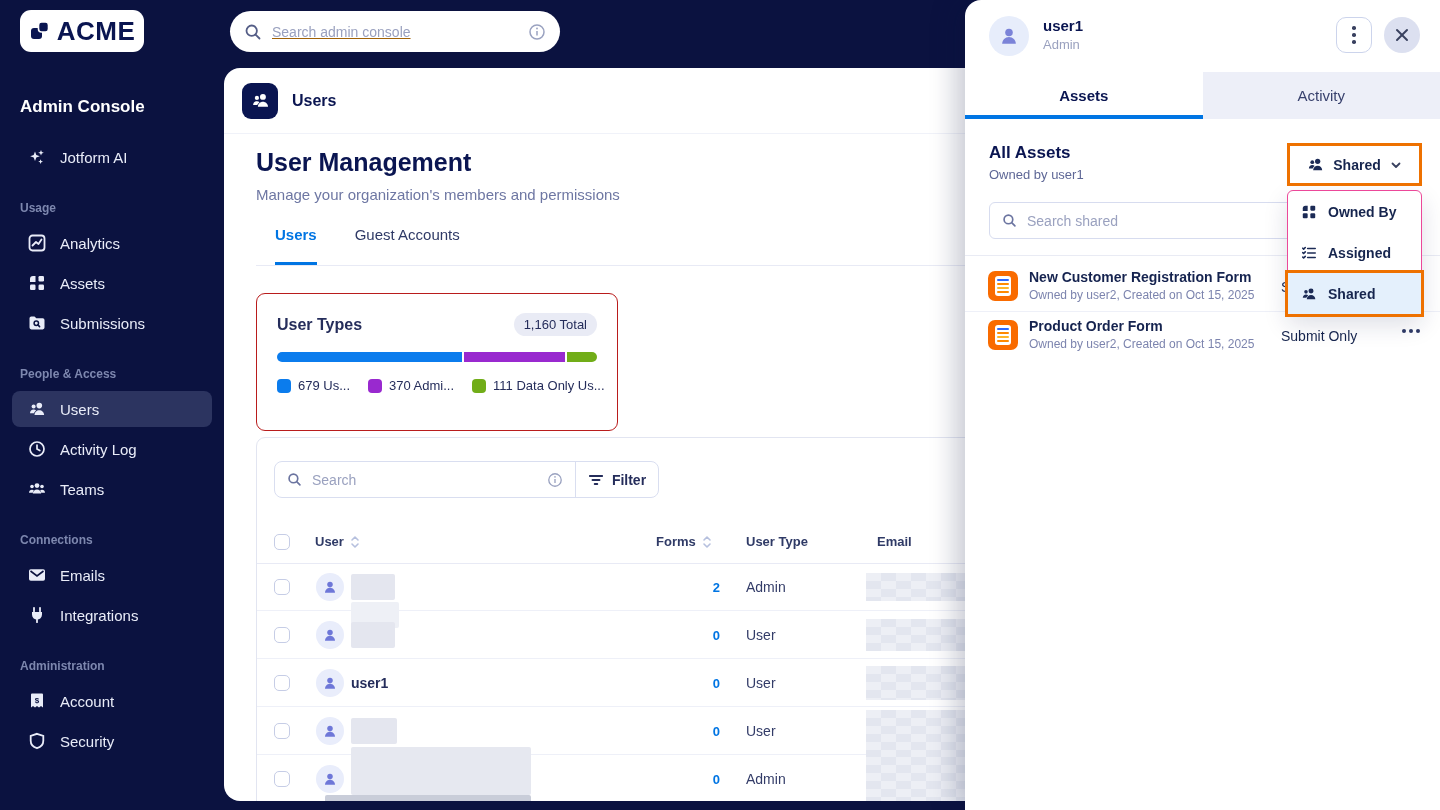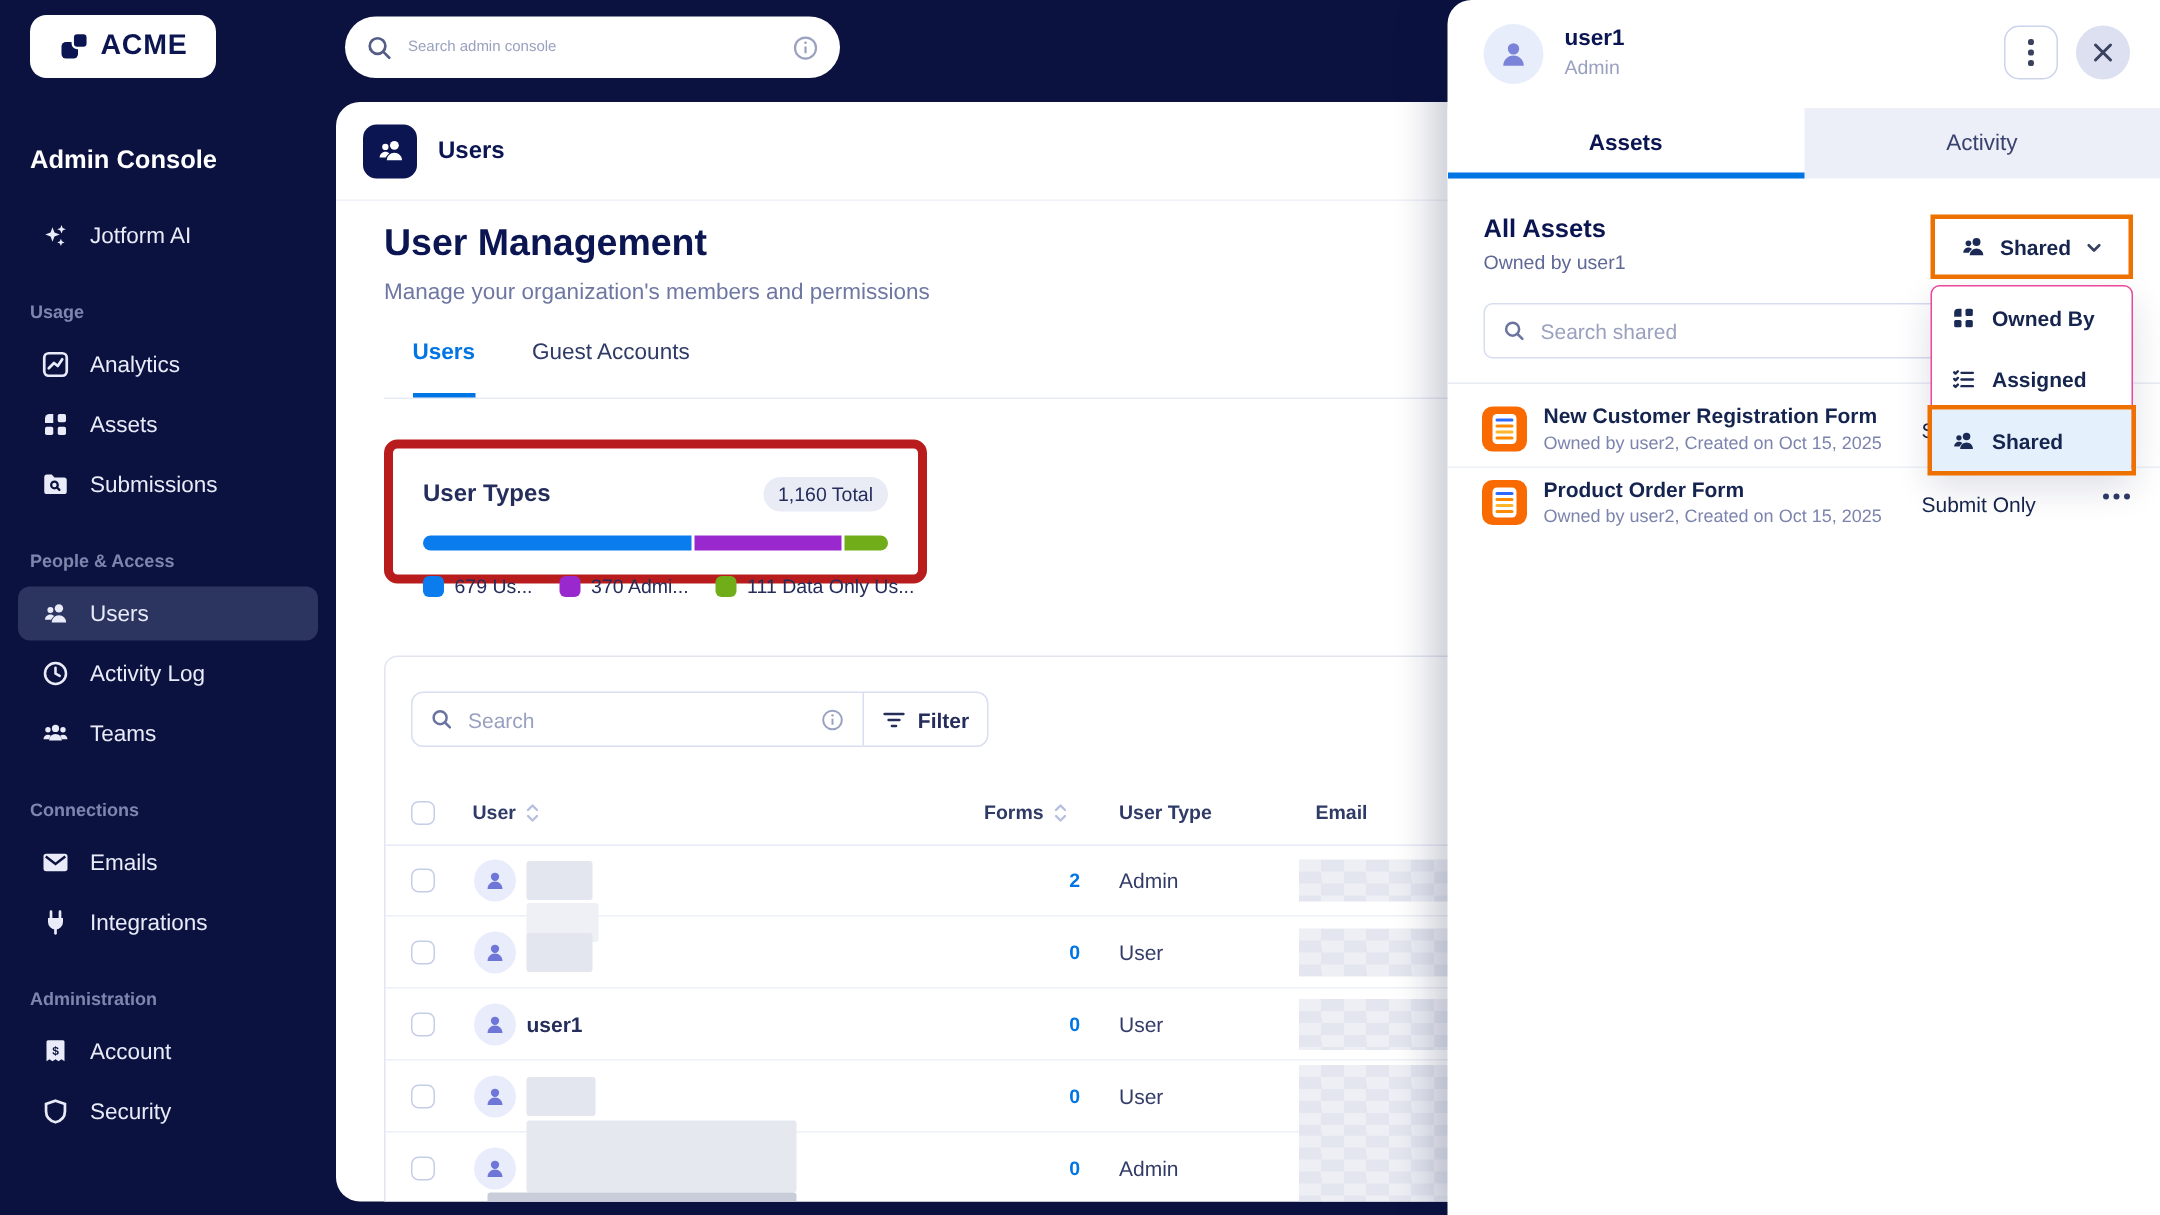--- a/index.html
+++ b/index.html
@@ -11,34 +11,34 @@
     color:#0a1551;
   }
   .abs { position:absolute; }
   input { font-family:"Liberation Sans", sans-serif; border:none; outline:none; background:transparent; }
   input::placeholder { color:#9aa1bf; }
 
   
   .sidebar { position:absolute; left:0; top:0; width:224px; height:810px; background:#0b1240; z-index:2; }
   .logo-pill { margin:10px 0 0 20px; width:124px; height:42px; background:#fff; border-radius:11px;
     display:flex; align-items:center; justify-content:center; gap:6px; }
-  .logo-pill .brand-text { font-size:19px; font-weight:800; color:#0a1551; letter-spacing:.5px; }
+  .logo-pill .brand-text { font-size:26px; font-weight:800; color:#0a1551; letter-spacing:.5px; }
   .side-title { margin:45px 20px 16px; font-size:17px; font-weight:700; color:#ffffff; }
   .nav { margin-top:22px; }
   .nav-section-label { margin:26px 0 10px 20px; font-size:12px; font-weight:700; color:#7d87ae; }
   .nav-item { margin:4px 12px; width:200px; height:36px; border-radius:8px; display:flex; align-items:center;
     gap:14px; padding-left:16px; color:#e9ecf8; font-size:15px; cursor:pointer; }
   .nav-item.active { background:#2c3460; }
   .nav-item .icon { width:18px; height:18px; color:#e9ecf8; flex:0 0 18px; }
   .icon svg { display:block; width:100%; height:100%; }
 
   
   .top-search { left:230px; top:11px; width:330px; height:41px; background:#fff; border-radius:21px;
     display:flex; align-items:center; padding:0 14px; gap:10px; z-index:1; }
-  .top-search input { flex:1; font-size:10px; color:#a16207; }
+  .top-search input { flex:1; font-size:14px; color:#a16207;text-decoration:underline; }
   .icon-sm { width:18px; height:18px; color:#545d86; }
   .icon-info { width:18px; height:18px; color:#9aa2c0; }
 
   
   .main-card { left:224px; top:68px; width:1216px; height:733px; background:#fff;
     border-radius:16px 0 0 16px; overflow:hidden; z-index:1; }
   .banner { height:66px; border-bottom:1px solid #f0f2f9; display:flex; align-items:center; padding-left:18px; }
   .banner-icon { width:36px; height:36px; background:#0a1551; border-radius:9px; display:flex;
     align-items:center; justify-content:center; color:#fff; }
   .banner-icon .icon { width:19px; height:19px; }
@@ -46,21 +46,21 @@
 
   .page-title { left:32px; top:80px; font-size:25px; font-weight:800; color:#0a1551; }
   .page-subtitle { left:32px; top:118px; font-size:15px; color:#6e77a3; }
 
   .tabs-row { left:32px; right:0; top:158px; height:40px; border-bottom:1px solid #e8eaf5;
     display:flex; gap:38px; padding-left:19px; }
   .tab { font-size:15px; font-weight:500; color:#2f3a66; padding-bottom:14px; cursor:pointer; }
   .tab.active { color:#0075e3; font-weight:700; box-shadow:inset 0 -3px 0 #0075e3; }
 
   
-  .ut-card { left:32px; top:225px; width:362px; height:96px; border:6px solid #b91c1c; border-radius:9px;
+  .ut-card { left:32px; top:225px; width:362px; height:138px; border:1px solid #b91c1c; border-radius:9px;
     background:#fff; padding:19px 20px; }
   .ut-head { display:flex; align-items:center; justify-content:space-between; }
   .ut-title { font-size:16px; font-weight:700; color:#252d5b; }
   .ut-badge { background:#e9ebf5; border-radius:12px; padding:4px 10px; font-size:13px; color:#252d5b; }
   .ut-bar { margin-top:16px; height:10px; display:flex; gap:2px; }
   .ut-seg { height:10px; }
   .ut-seg:first-child { border-radius:5px 0 0 5px; }
   .ut-seg:last-child { border-radius:0 5px 5px 0; }
   .ut-legend { margin-top:16px; display:flex; gap:18px; align-items:center; }
   .ut-leg-item { display:flex; align-items:center; gap:7px; font-size:13px; color:#252d5b; white-space:nowrap; }

